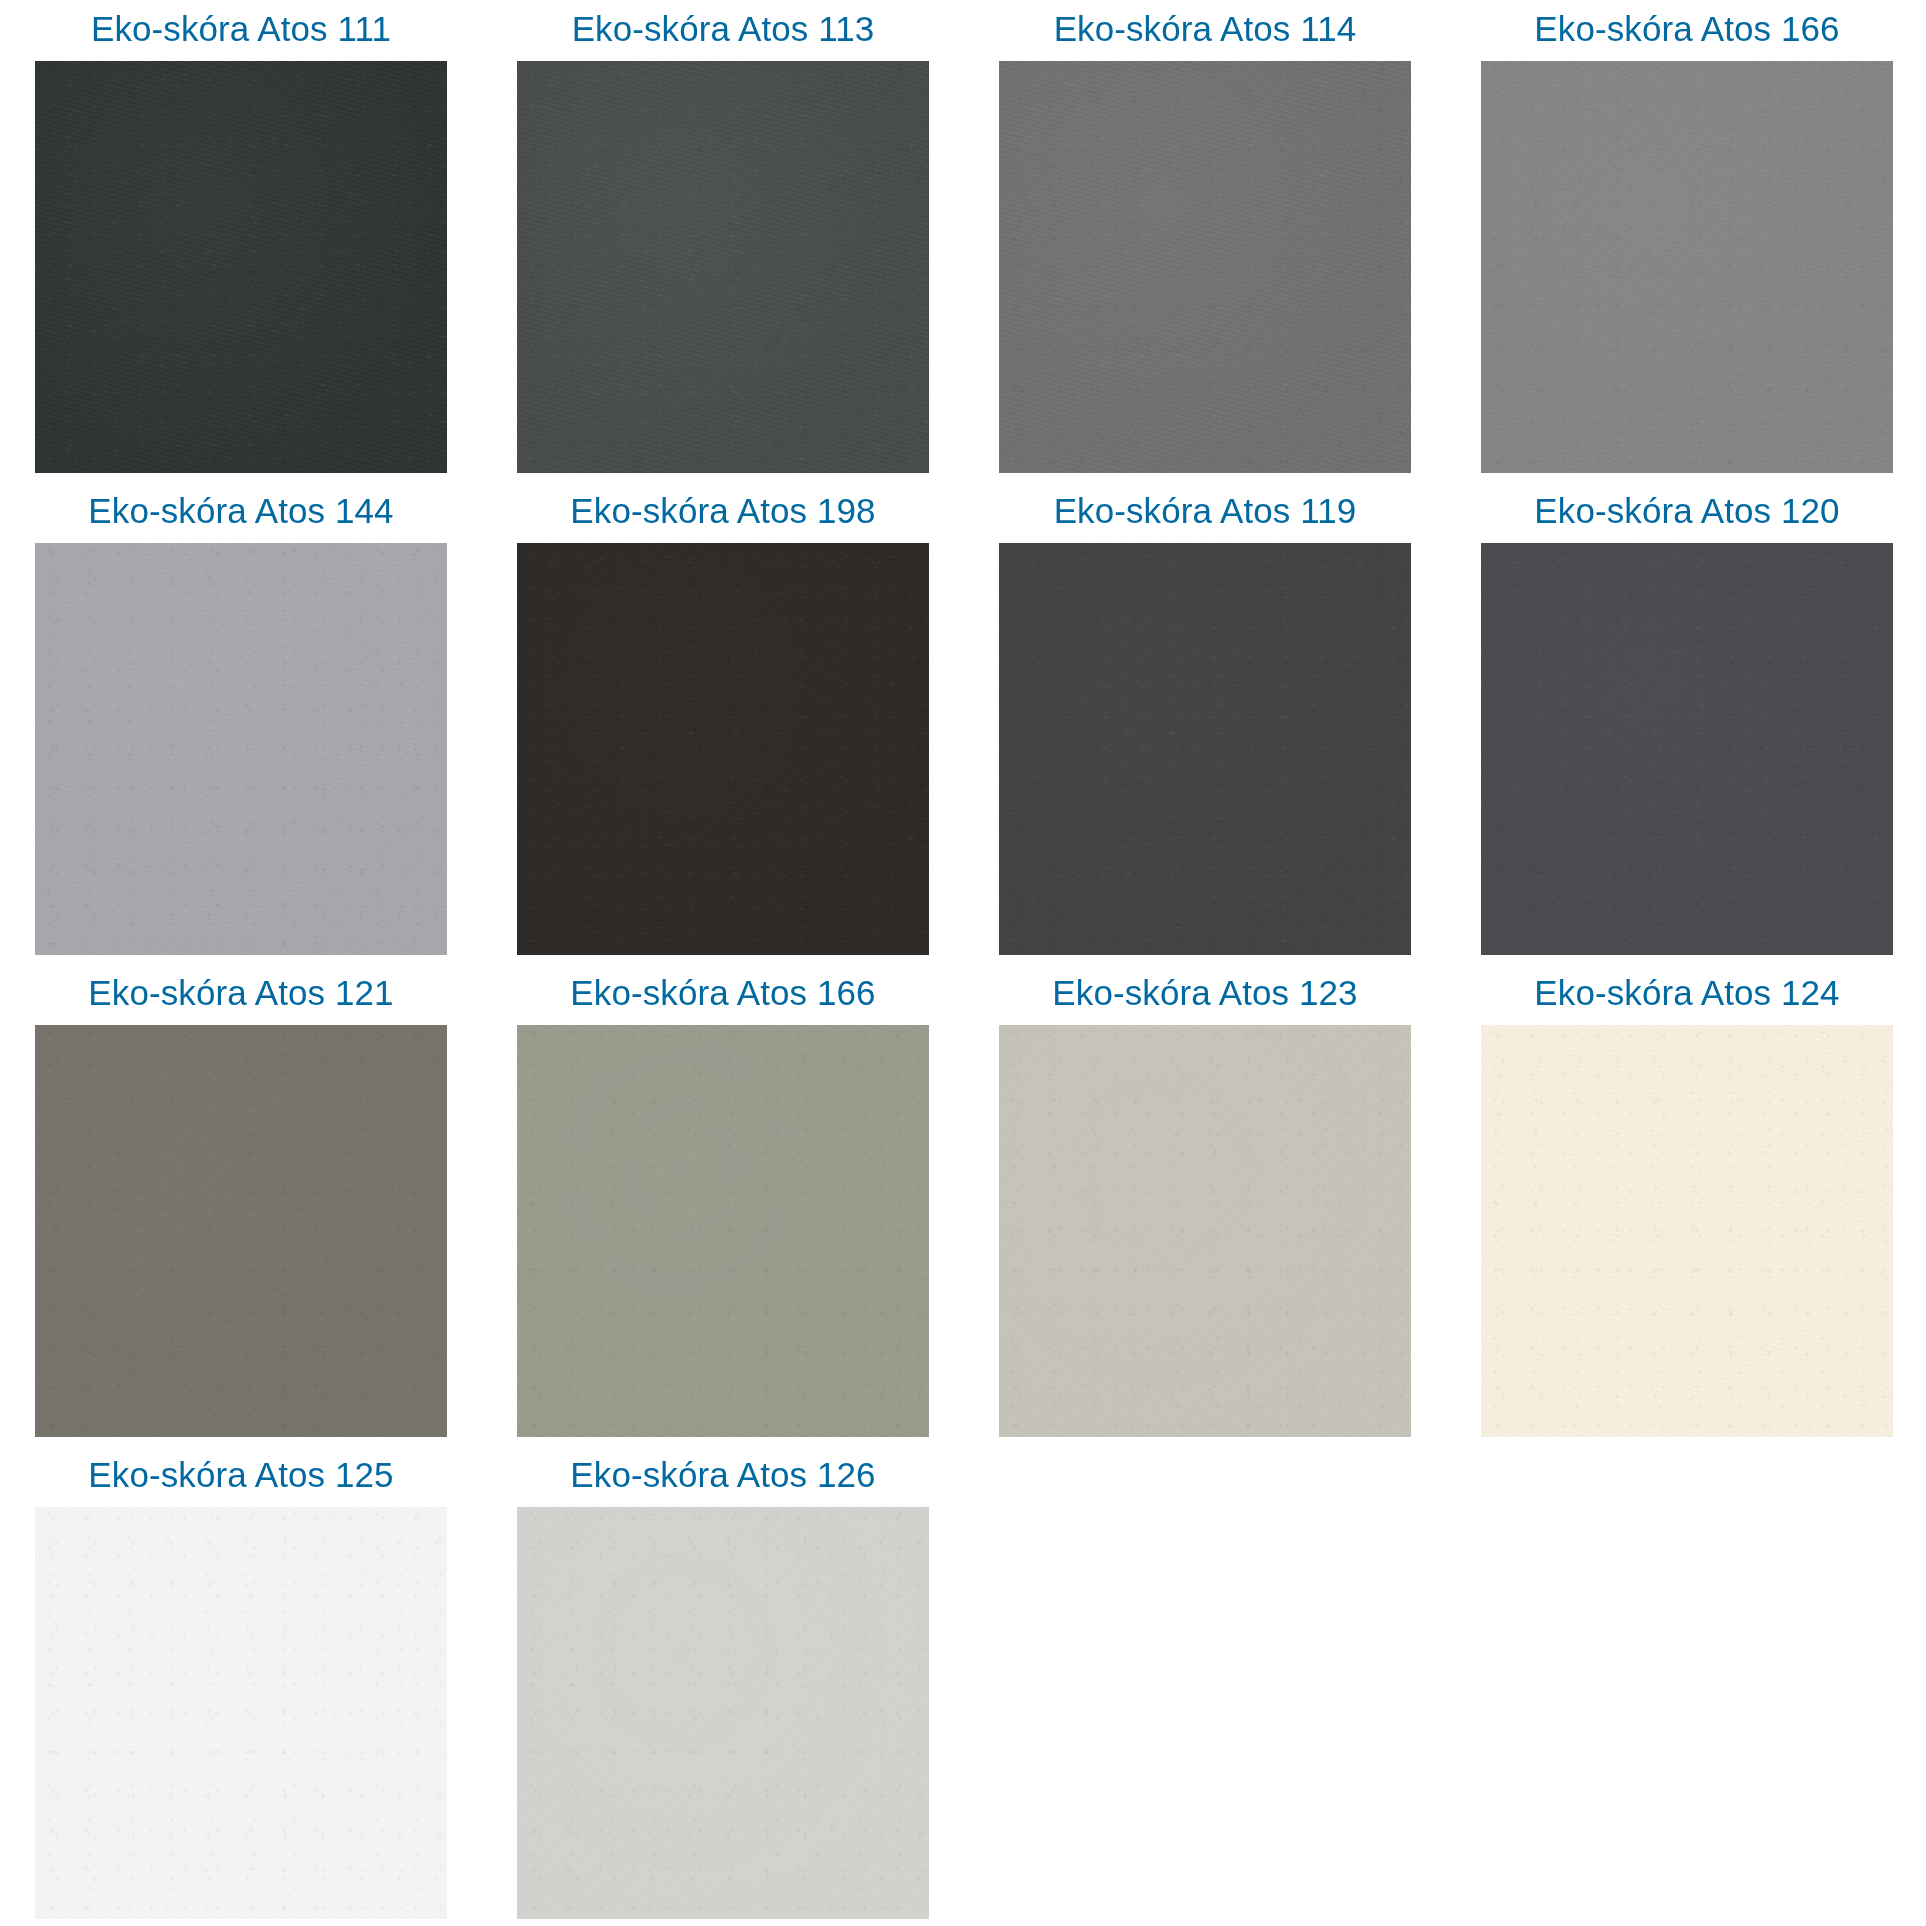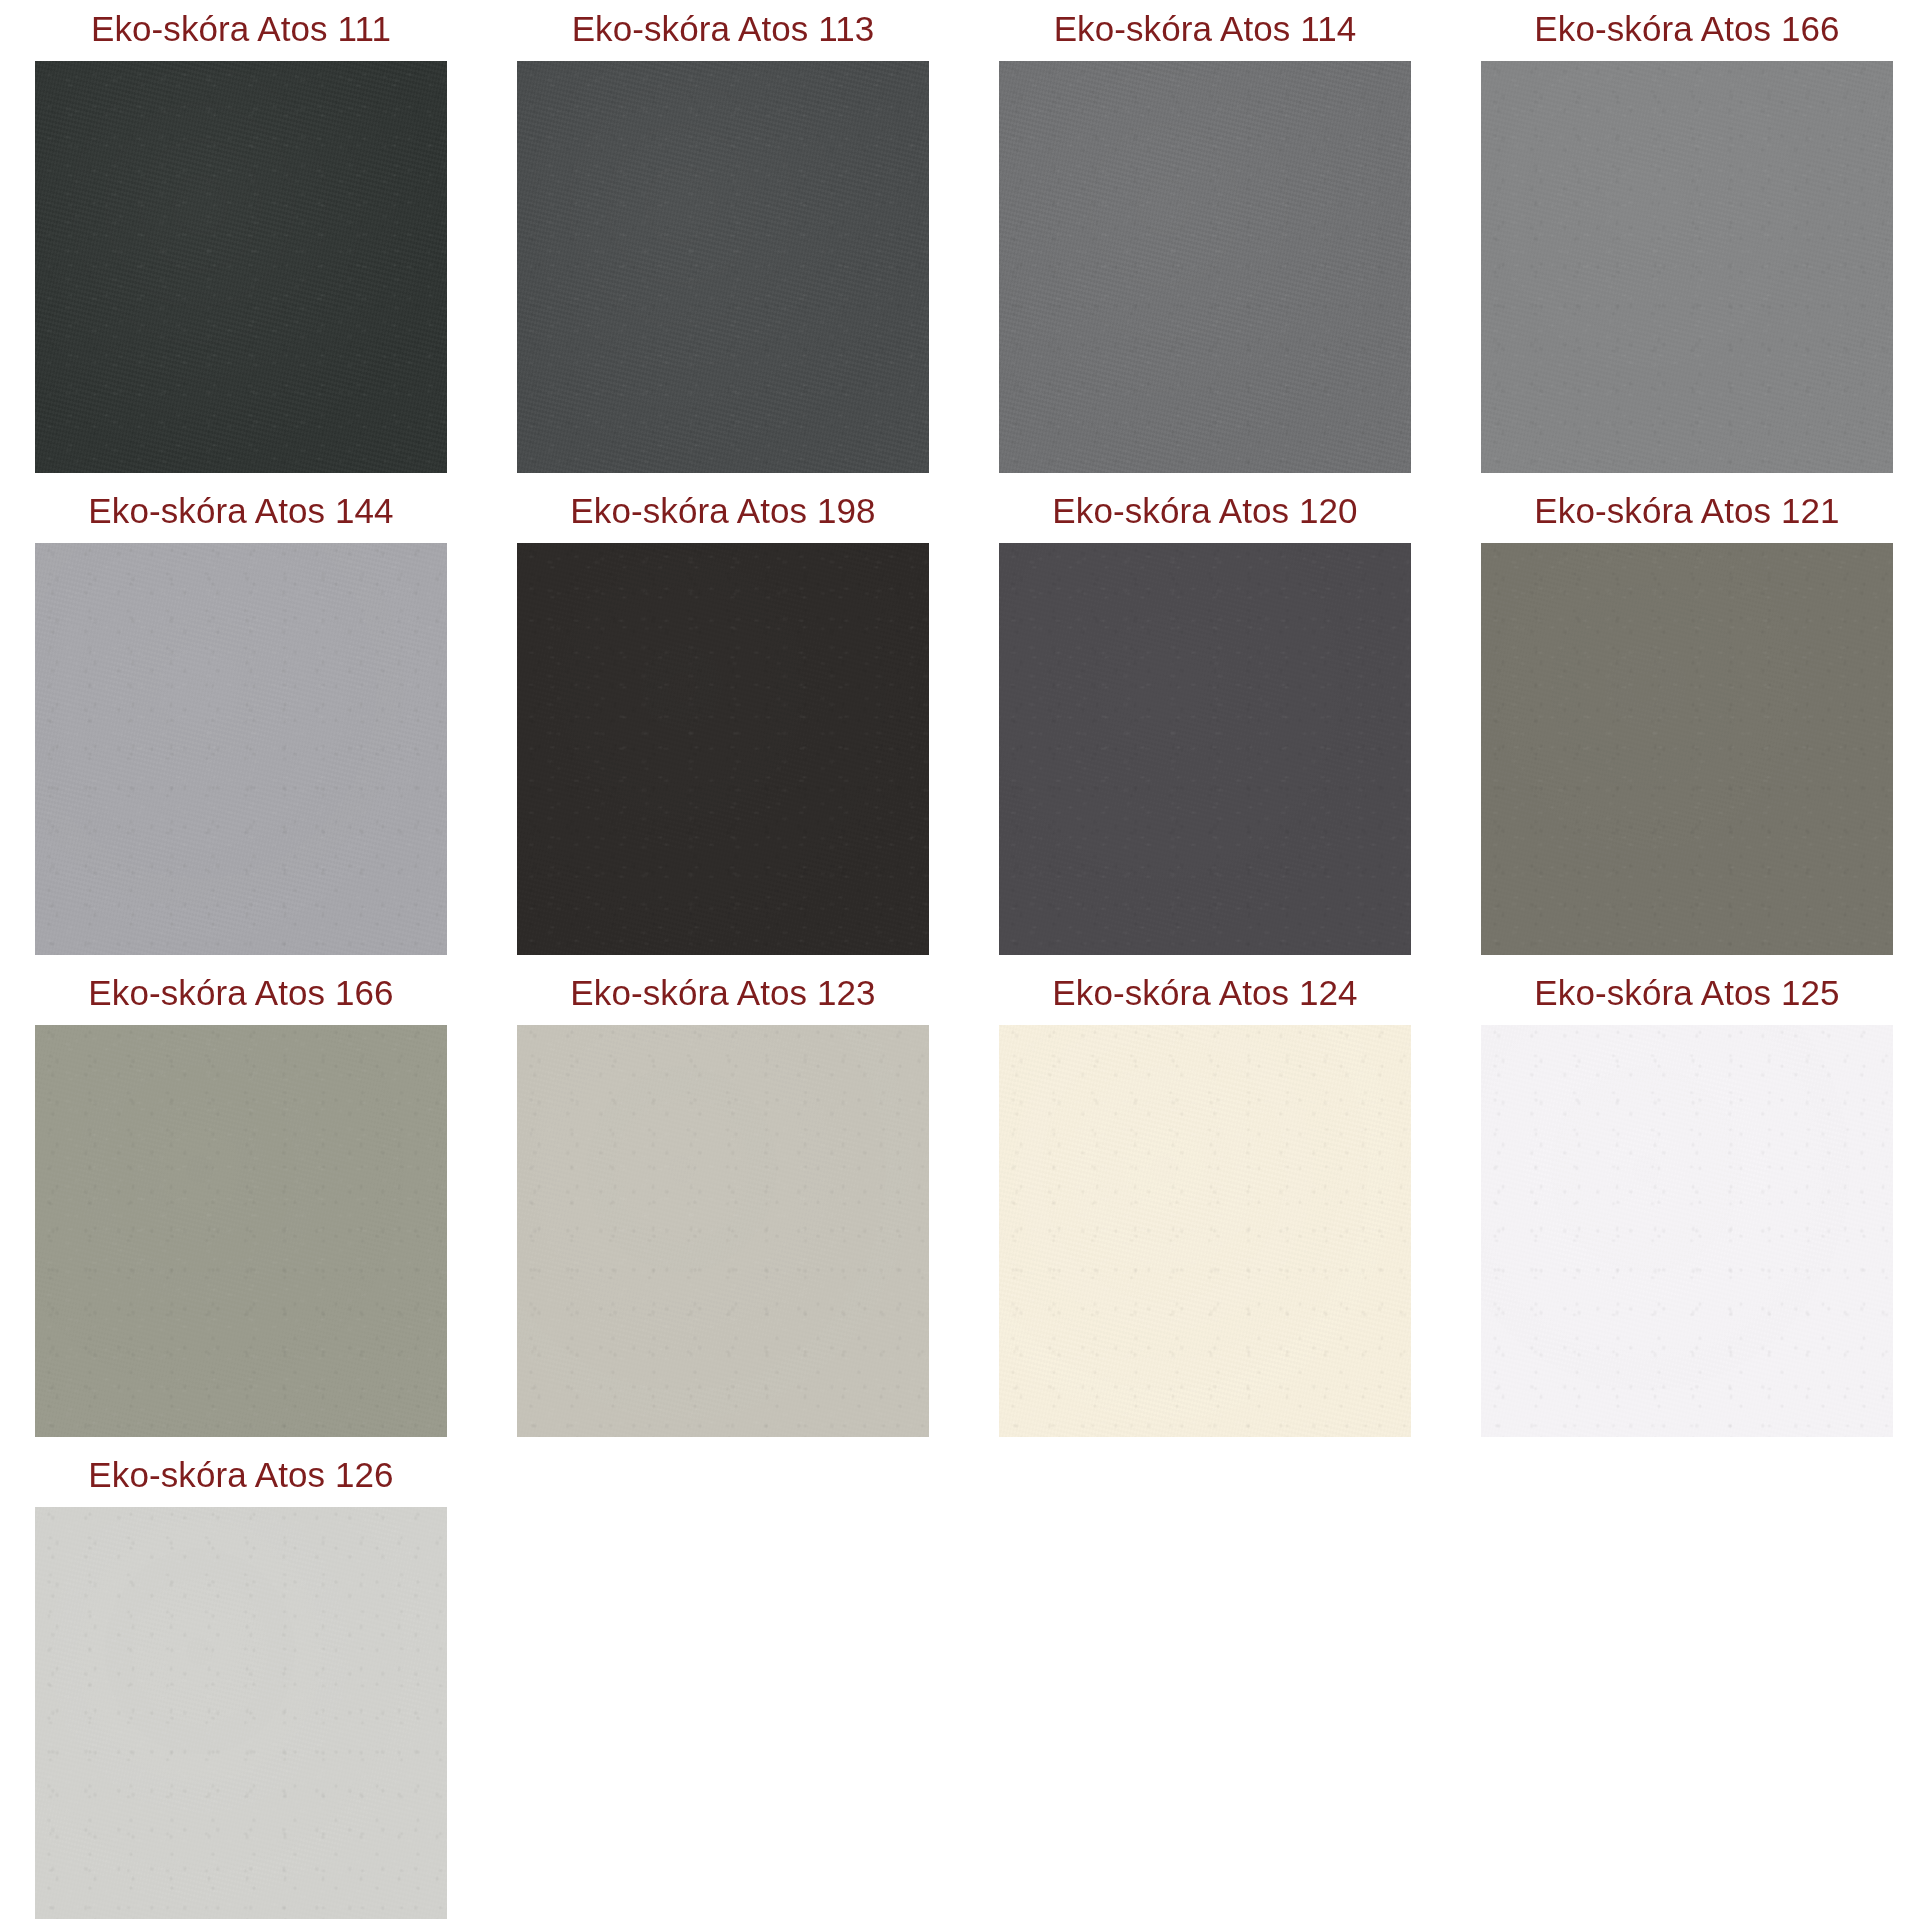--- a/index.html
+++ b/index.html
@@ -35,21 +35,21 @@
   .cell {
     position: relative;
     display: flex;
     flex-direction: column;
     align-items: center;
   }
 
   .swatch-label {
     font-size: 35px;
     font-weight: 400;
-    color: #7f1d1d;
+    color: #0369a1;
     line-height: 1;
     letter-spacing: 0.1px;
     white-space: nowrap;
     margin-top: 10.8px;
     margin-bottom: 15.4px;
   }
 
   .swatch {
     width: 412px;
     height: 412px;
@@ -114,20 +114,24 @@
       </div>
       <div class="cell">
         <div class="swatch-label">Eko-skóra Atos 144</div>
         <div class="swatch sheen-soft" style="background-color: rgb(167, 167, 172);"></div>
       </div>
       <div class="cell">
         <div class="swatch-label">Eko-skóra Atos 198</div>
         <div class="swatch sheen-flat" style="background-color: rgb(45, 42, 40);"></div>
       </div>
       <div class="cell">
+        <div class="swatch-label">Eko-skóra Atos 119</div>
+        <div class="swatch sheen-flat" style="background-color: rgb(67, 67, 68);"></div>
+      </div>
+      <div class="cell">
         <div class="swatch-label">Eko-skóra Atos 120</div>
         <div class="swatch sheen-flat" style="background-color: rgb(76, 74, 78);"></div>
       </div>
       <div class="cell">
         <div class="swatch-label">Eko-skóra Atos 121</div>
         <div class="swatch sheen-flat" style="background-color: rgb(118, 116, 106);"></div>
       </div>
       <div class="cell">
         <div class="swatch-label">Eko-skóra Atos 166</div>
         <div class="swatch sheen-flat" style="background-color: rgb(154, 155, 141);"></div>

